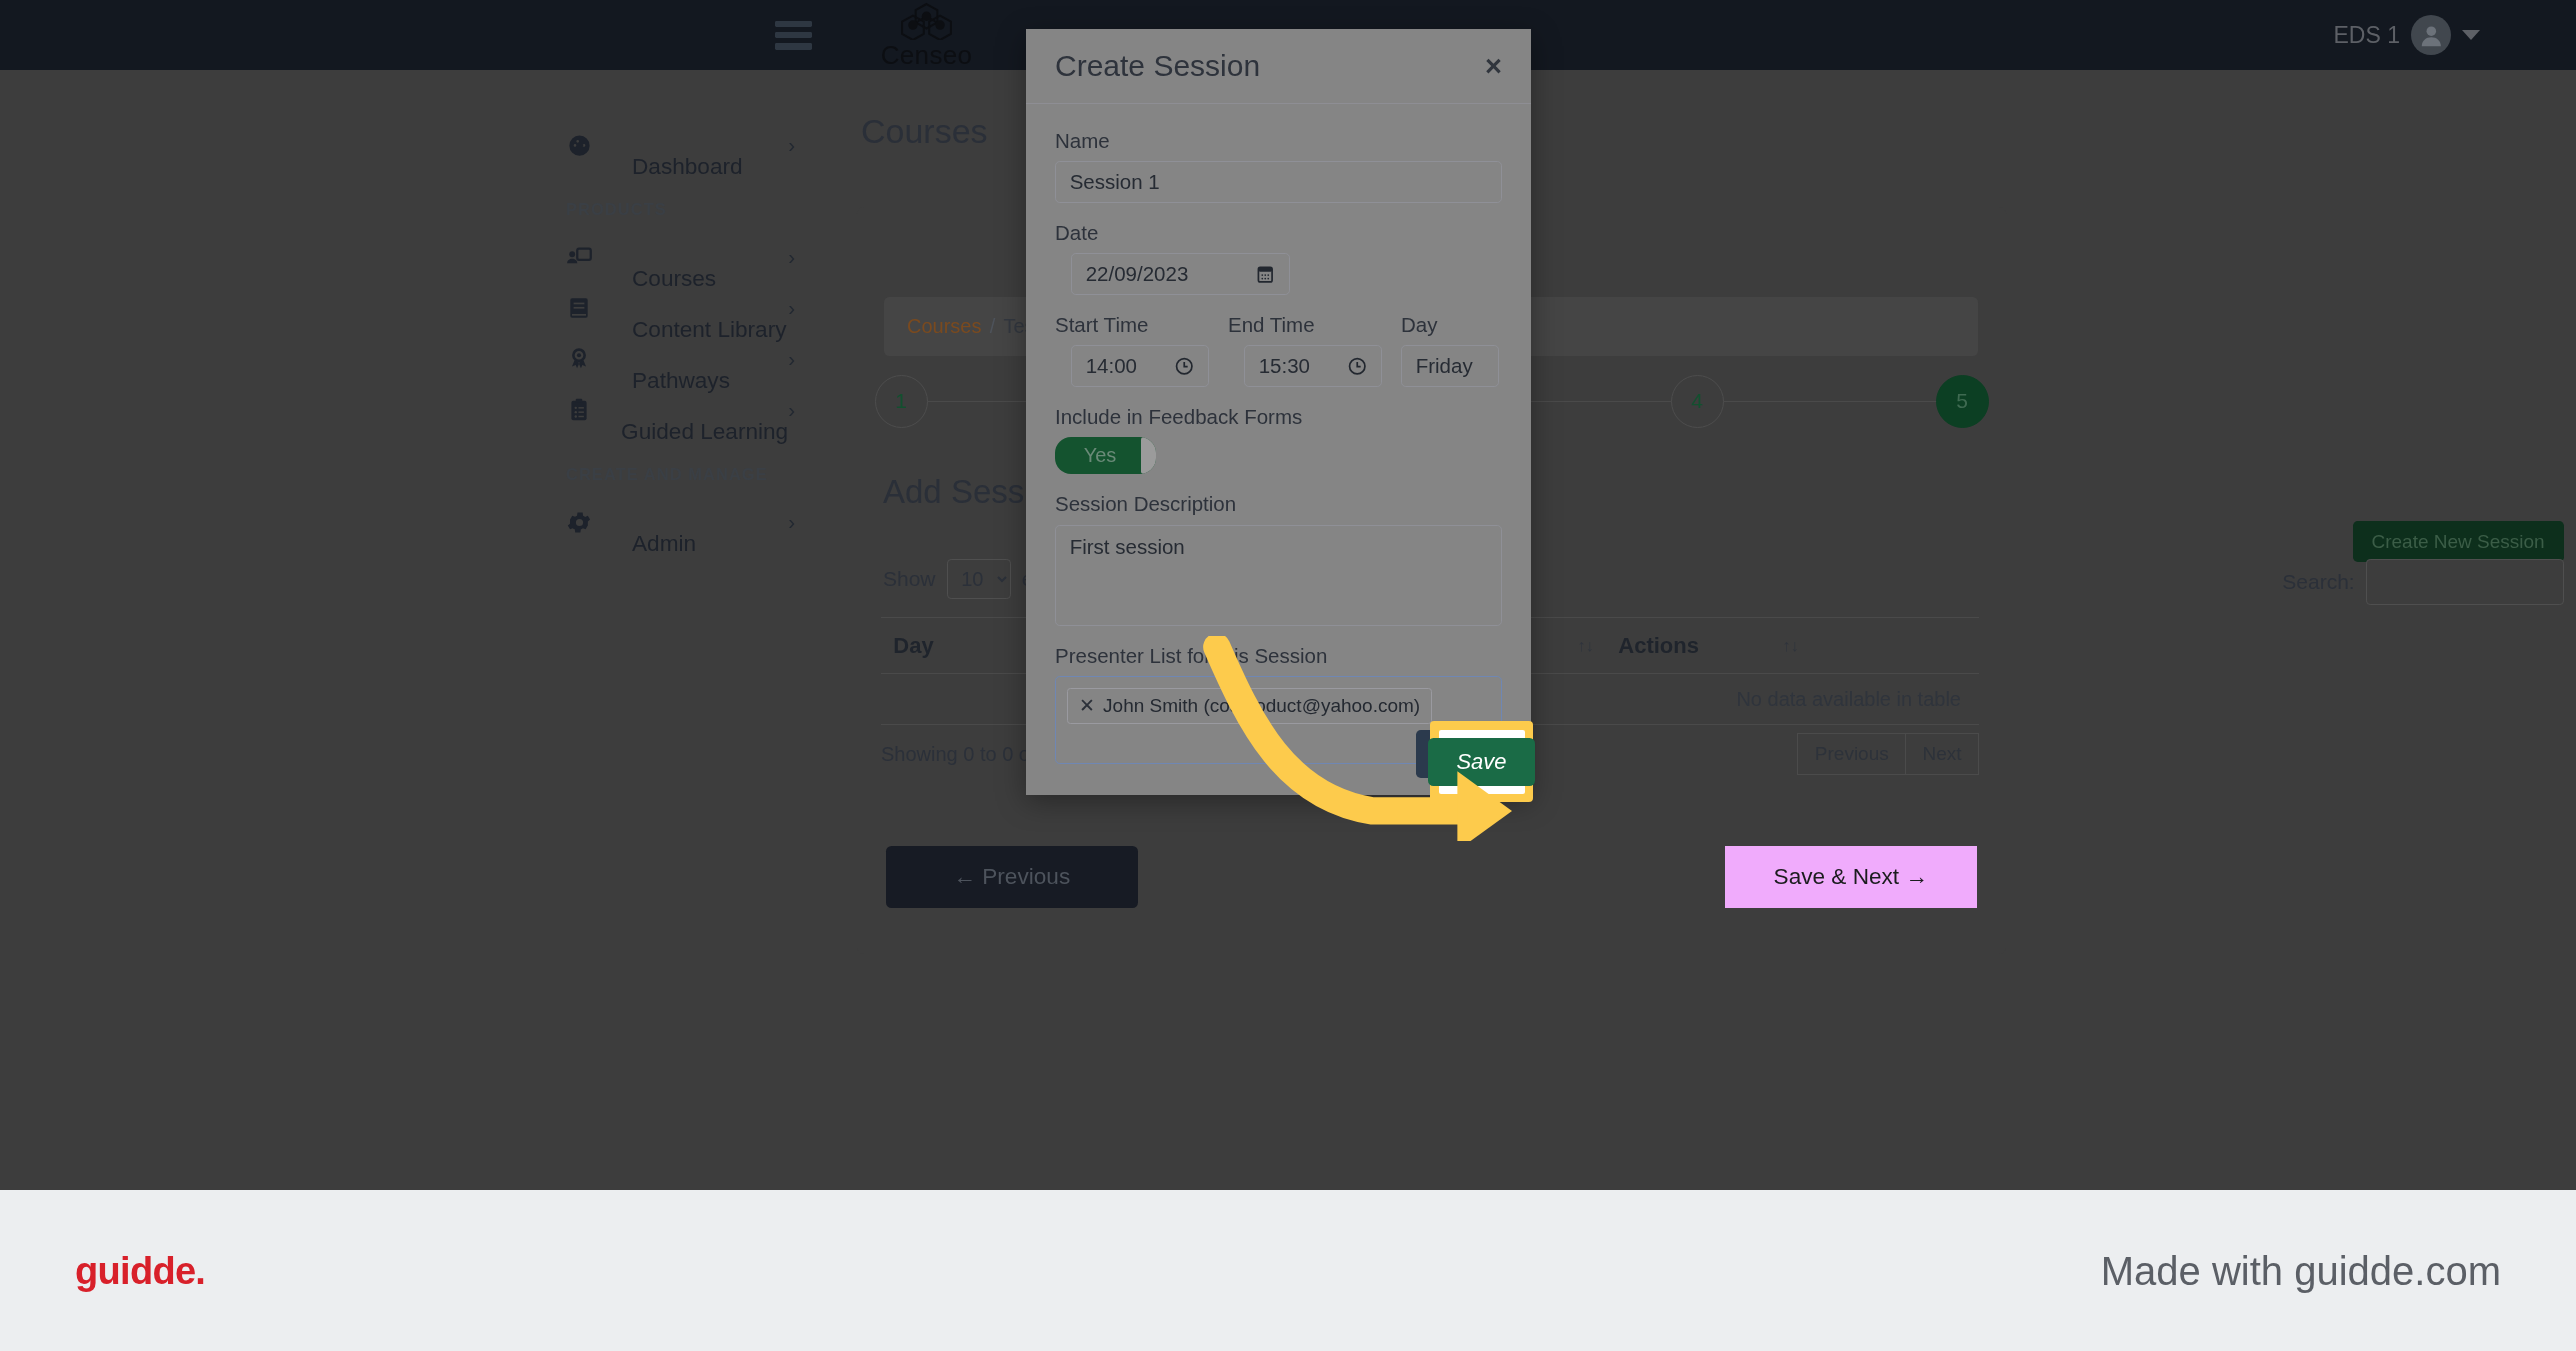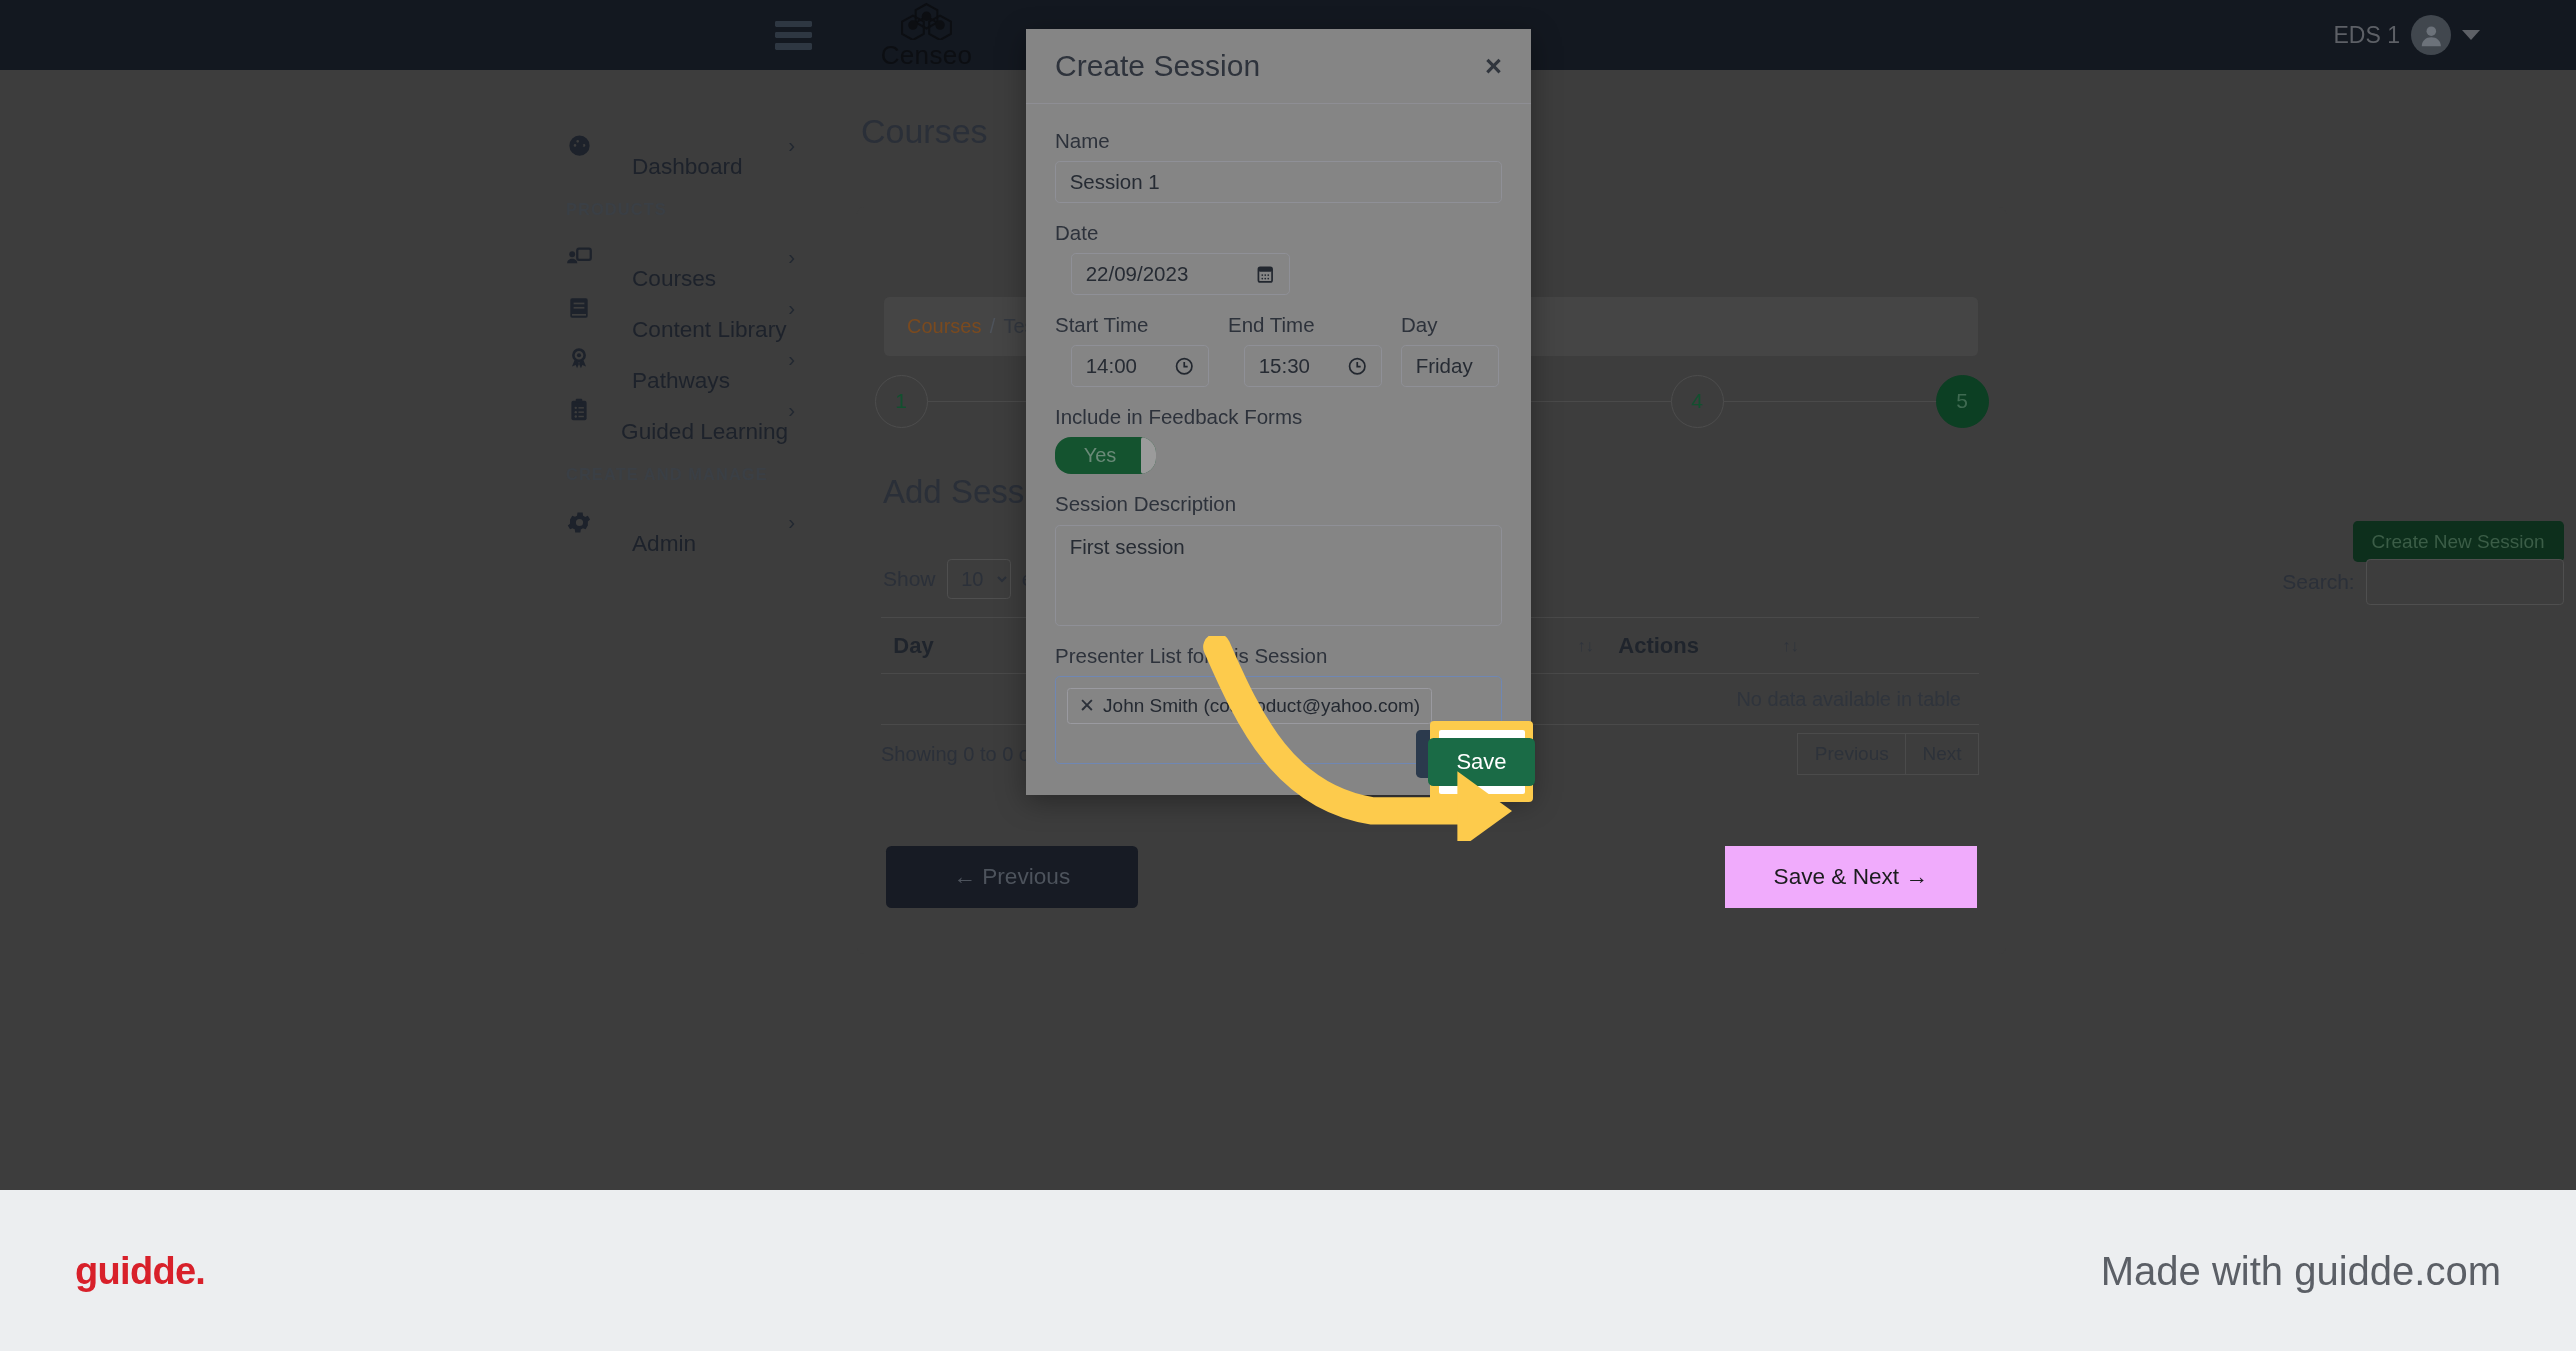--- a/index.html
+++ b/index.html
@@ -263,21 +263,21 @@
     width: 103px; height: 81px;
     background: #fdcb4c; border-radius: 4.1px;
     display: flex; align-items: center; justify-content: center;
   }
   .save-highlight .inner {
     width: 86px; height: 64px; background: #ffffff; border-radius: 2.1px;
     display: flex; align-items: center; justify-content: center;
   }
   .btn-save {
     background: #1a6b46; color: #ffffff; border: none;
-    font-size: 22px; padding: 11px 28px; border-radius: 5.5px;
+    font-size: 22px; padding: 11px 28px; border-radius: 5.5px; font-style: italic;
   }
   .arrow { position: absolute; left: 1203px; top: 636px; }
 
   
   .gfooter {
     position: absolute; left: 0; top: 1190px;
     width: 2576px; height: 162px;
     background: #eceef0;
     display: flex; align-items: center; justify-content: space-between;
     padding: 0 75px;

